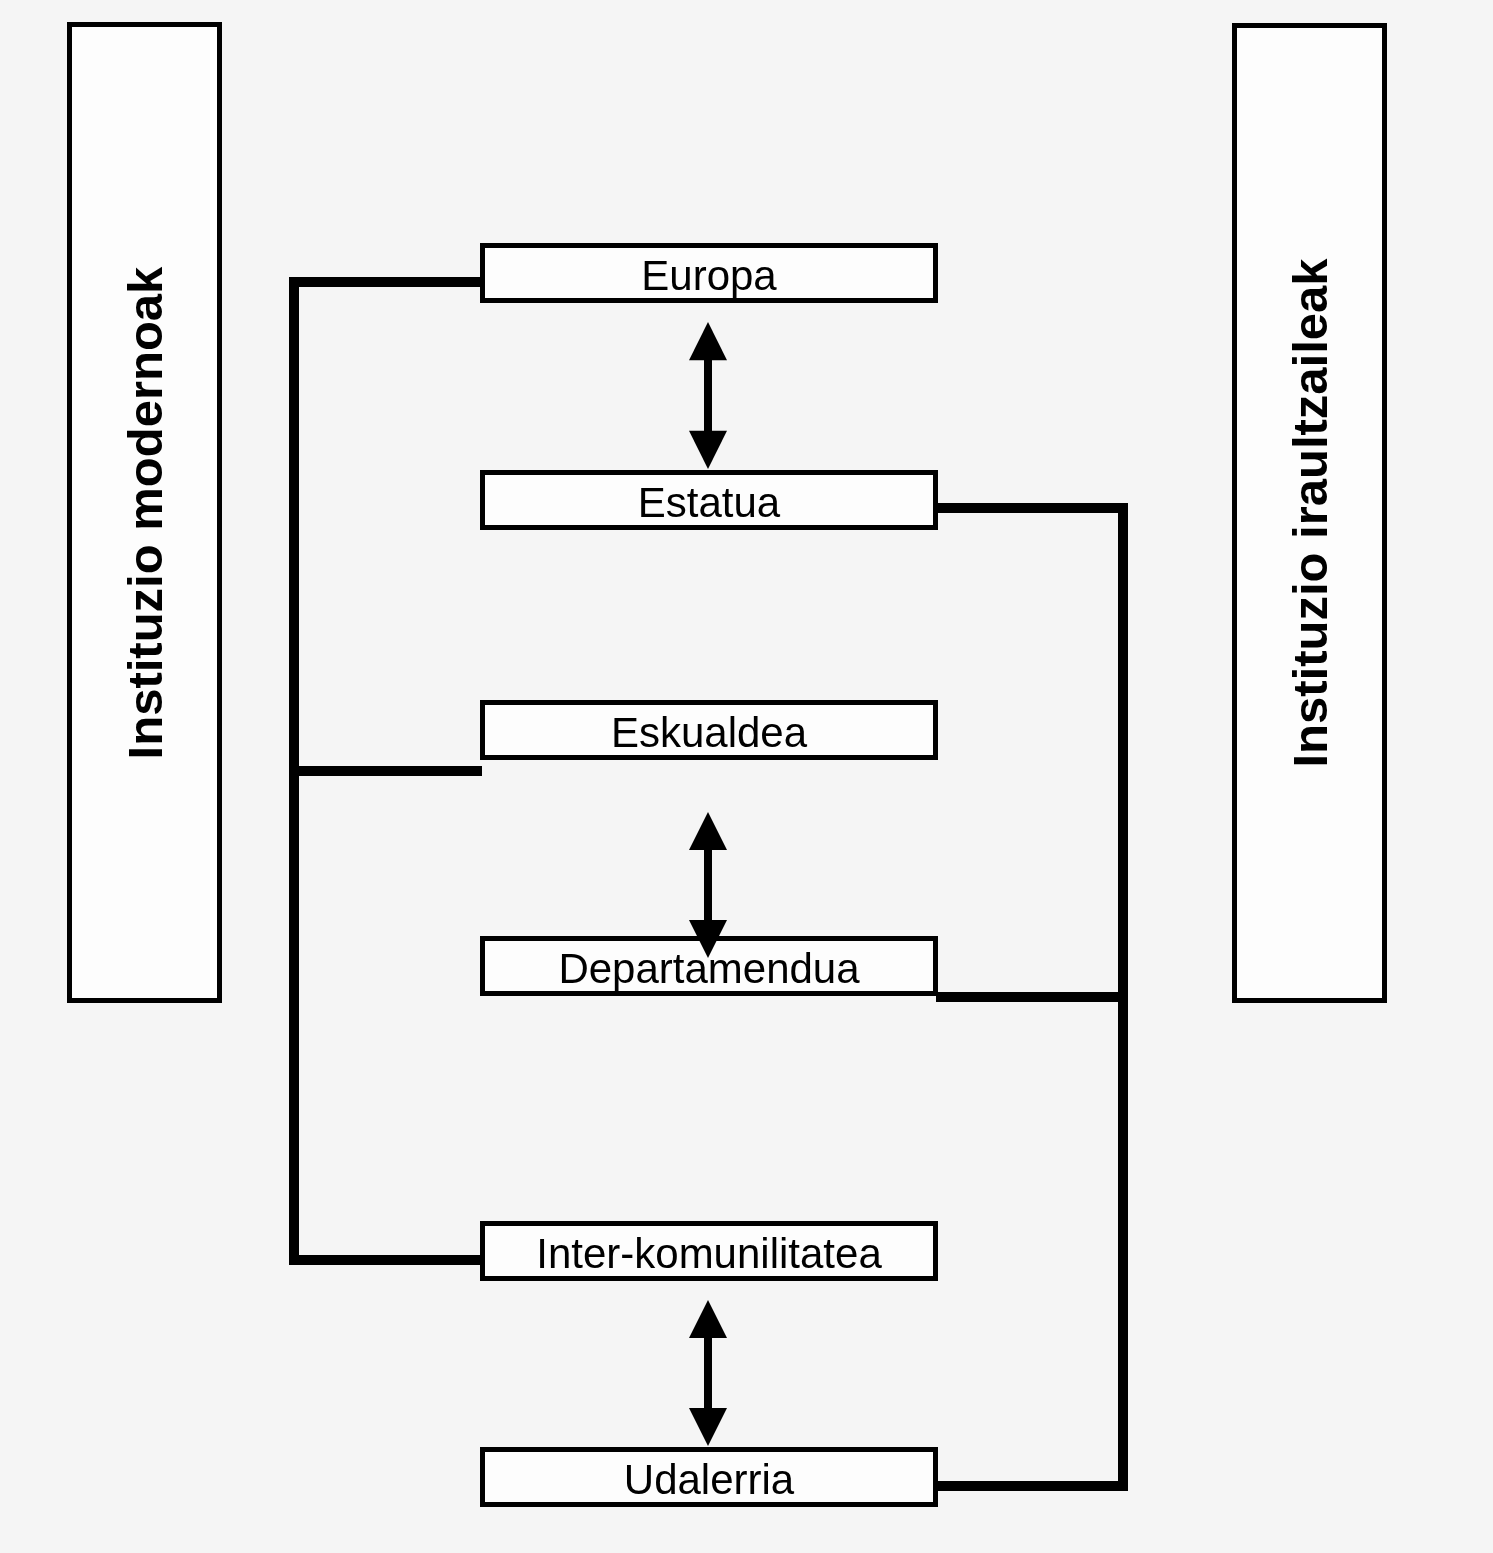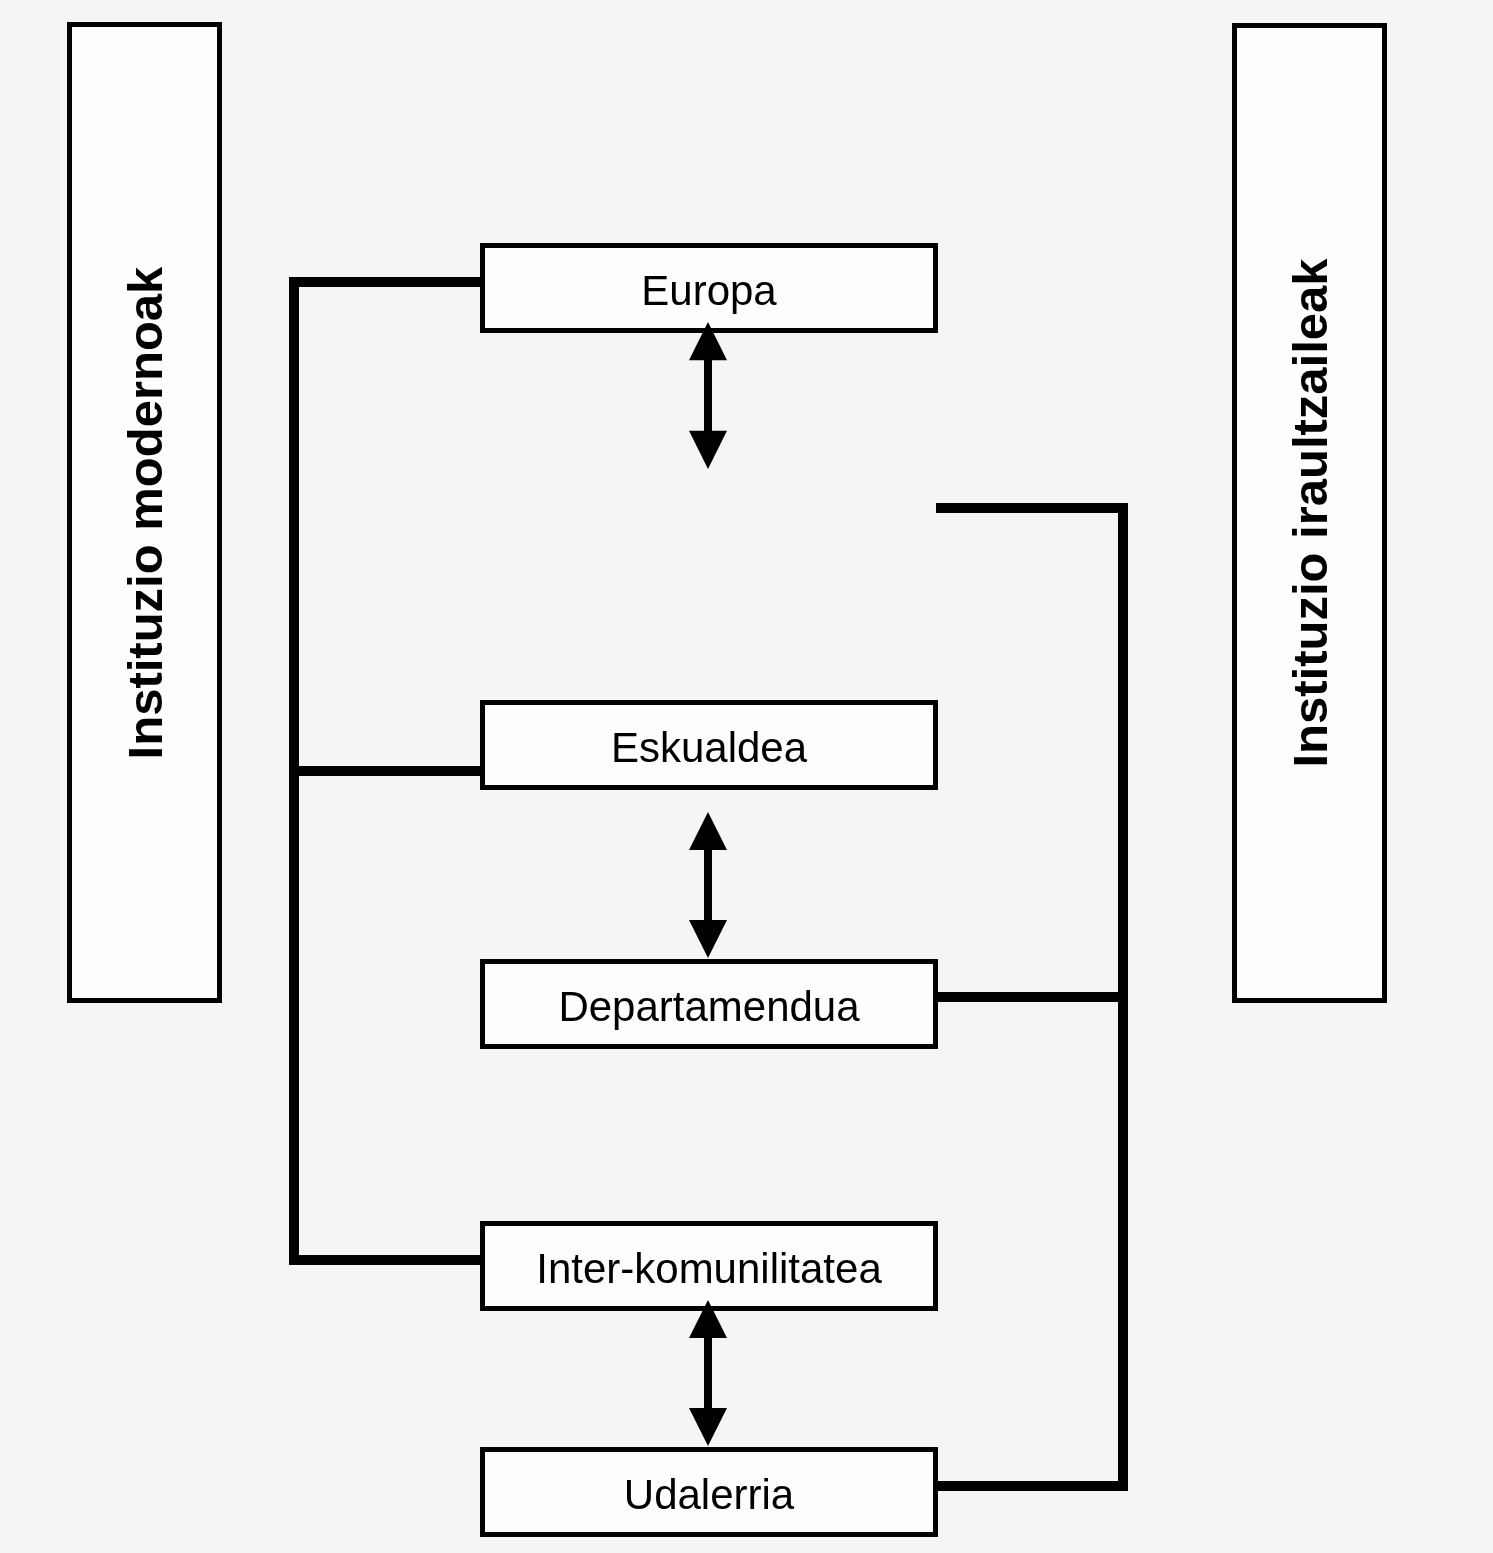--- a/index.html
+++ b/index.html
@@ -27,21 +27,21 @@
     transform: translate(-50%, -50%) rotate(-90deg);
     white-space: nowrap;
     font-size: 49px;
     font-weight: bold;
     color: var(--line, #000);
   }
   .node {
     position: absolute;
     left: 480px;
     width: 458px;
-    height: 90px;
+    height: 60px;
     background: var(--fill, #fdfdfd);
     border: 5px solid var(--line, #000);
     display: flex;
     align-items: center;
     justify-content: center;
     padding-top: 5px;
   }
   .node span {
     font-size: 42px;
     font-weight: normal;
@@ -70,24 +70,27 @@
   <div class="seg" style="left:289px; top:1255px; width:193px; height:10px"></div>
 
   <div class="seg" style="left:1118px; top:503px; width:10px;  height:988px"></div>
   <div class="seg" style="left:936px;  top:503px; width:192px; height:10px"></div>
   <div class="seg" style="left:936px;  top:992px; width:192px; height:10px"></div>
   <div class="seg" style="left:936px;  top:1481px; width:192px; height:10px"></div>
 
   <div class="node" style="top:243px">
     <span>Europa</span>
   </div>
+  <div class="node" style="top:470px">
+    <span>Estatua</span>
+  </div>
   <div class="node" style="top:700px">
     <span>Eskualdea</span>
   </div>
-  <div class="node" style="top:959px">
+  <div class="node" style="top:936px">
     <span>Departamendua</span>
   </div>
   <div class="node" style="top:1447px">
     <span>Udalerria</span>
   </div>
   <div class="node" style="top:1221px">
     <span>Inter-komunilitatea</span>
   </div>
 
   <svg class="arrow" style="top:322px; height:147px" viewBox="0 0 44 146" preserveAspectRatio="none">

